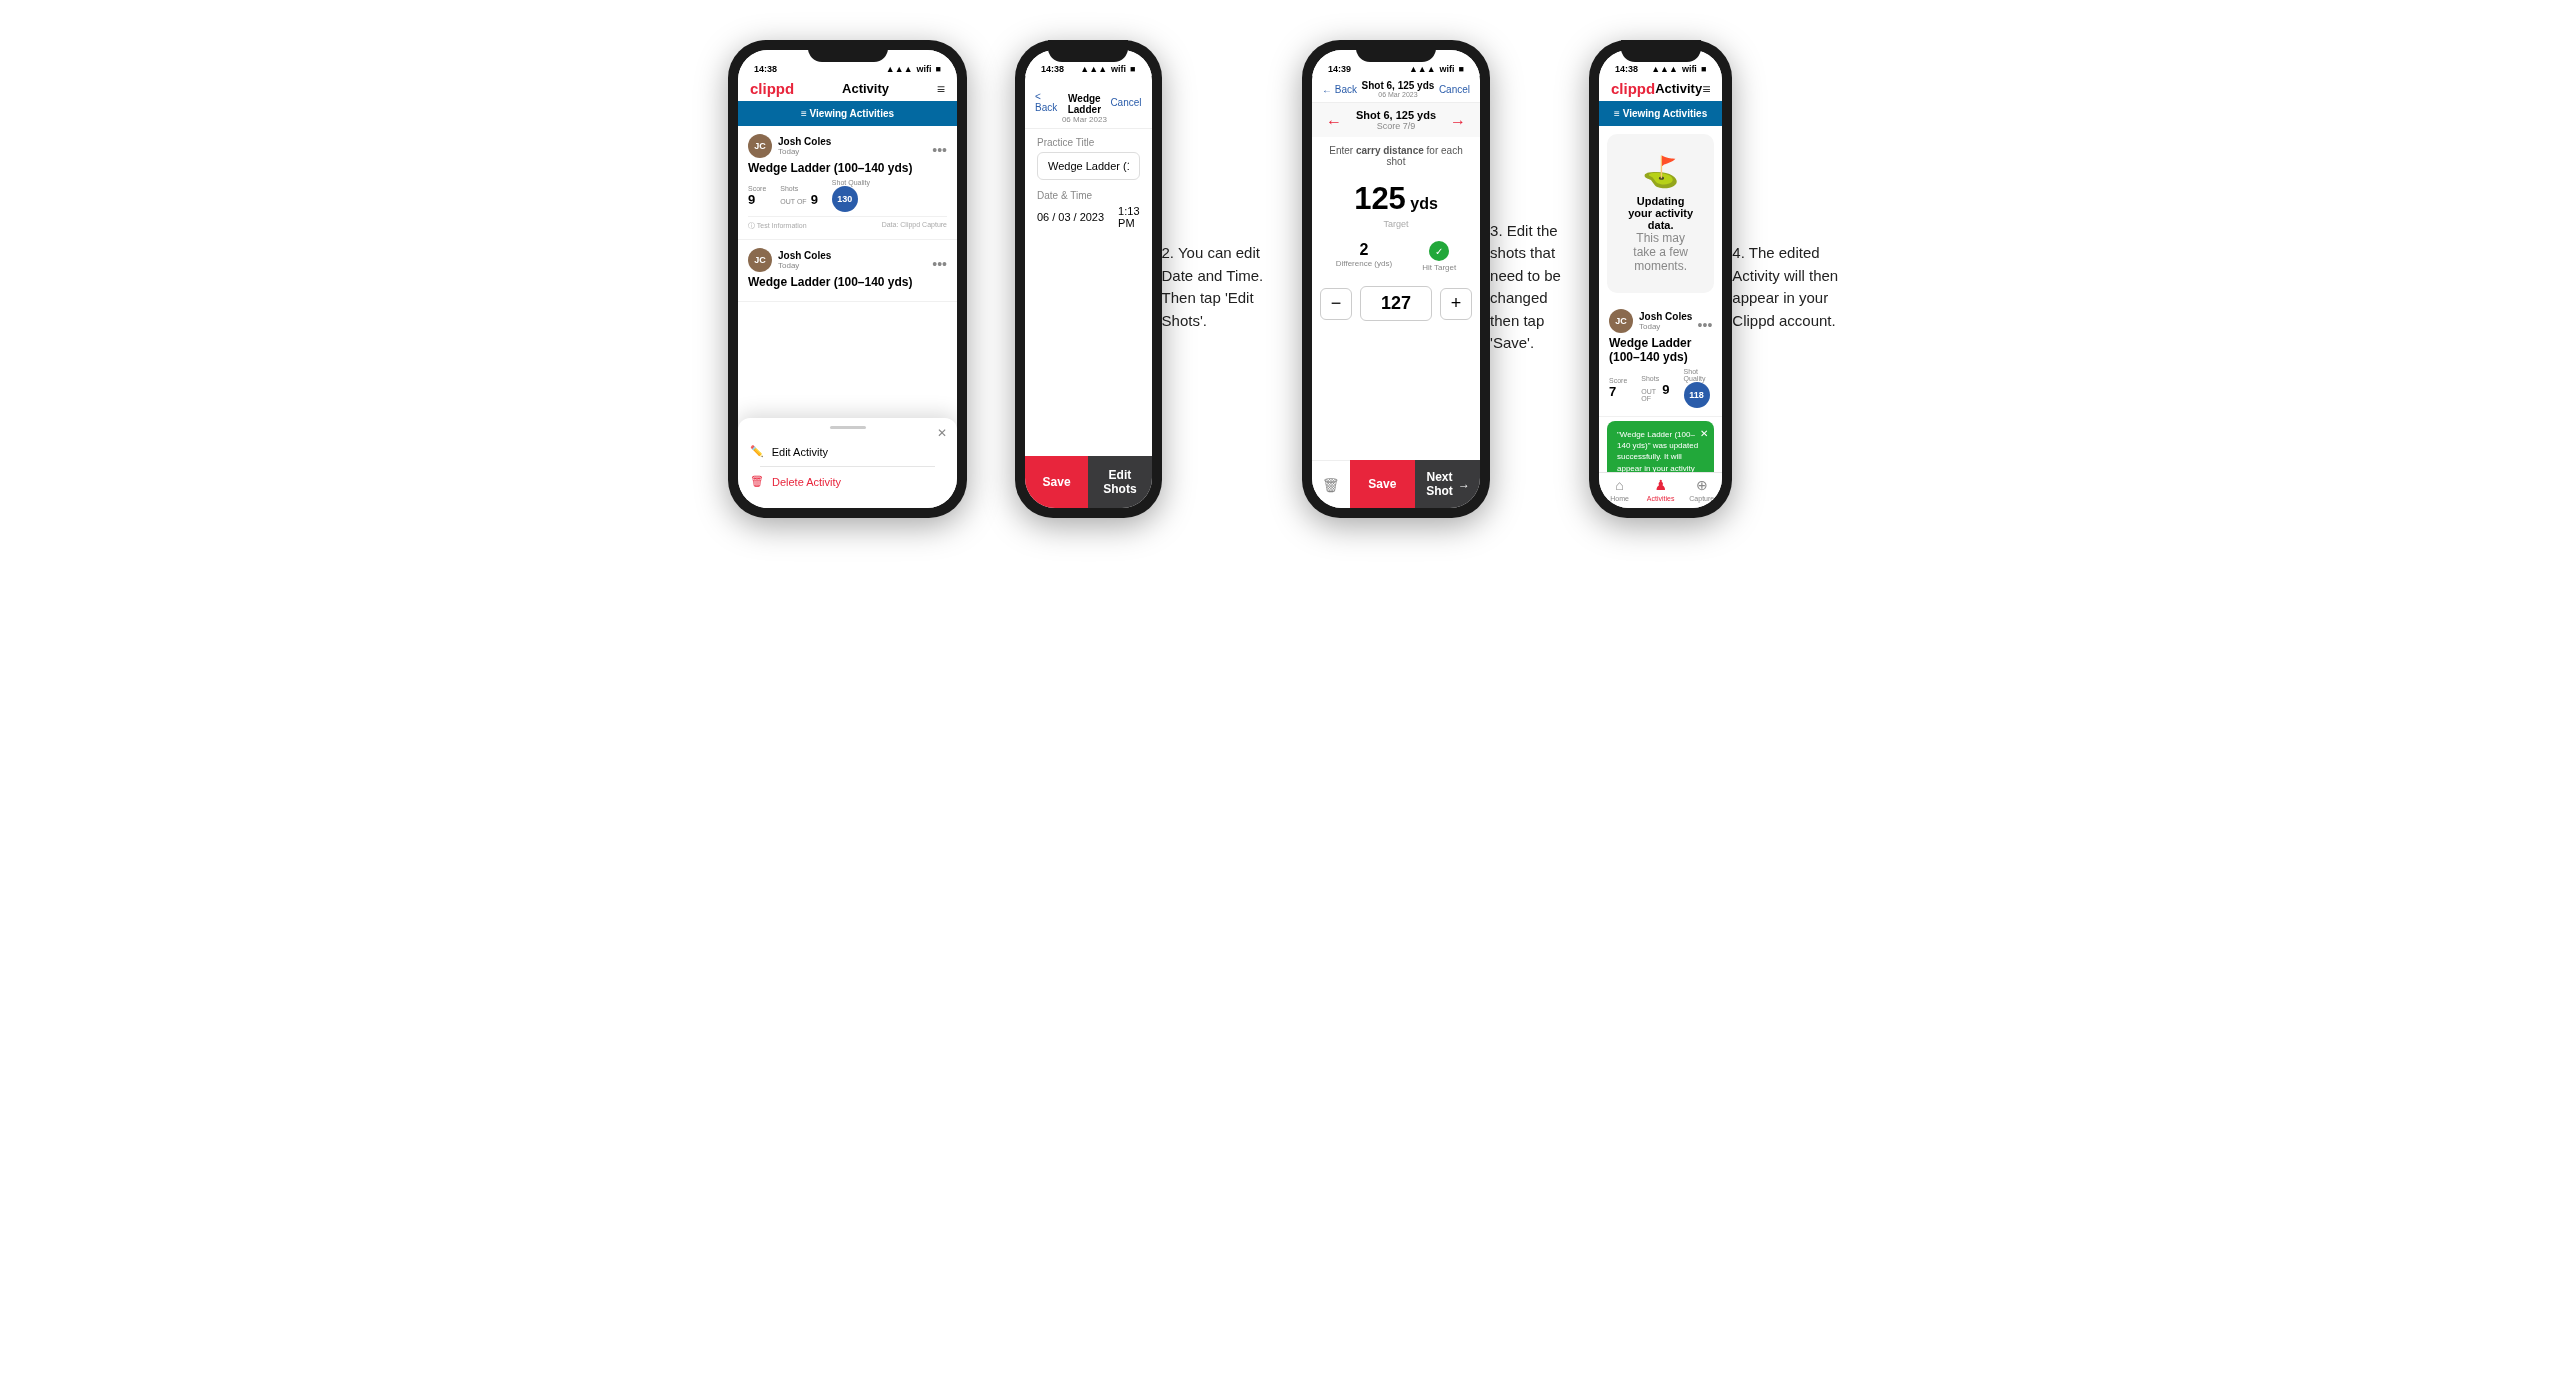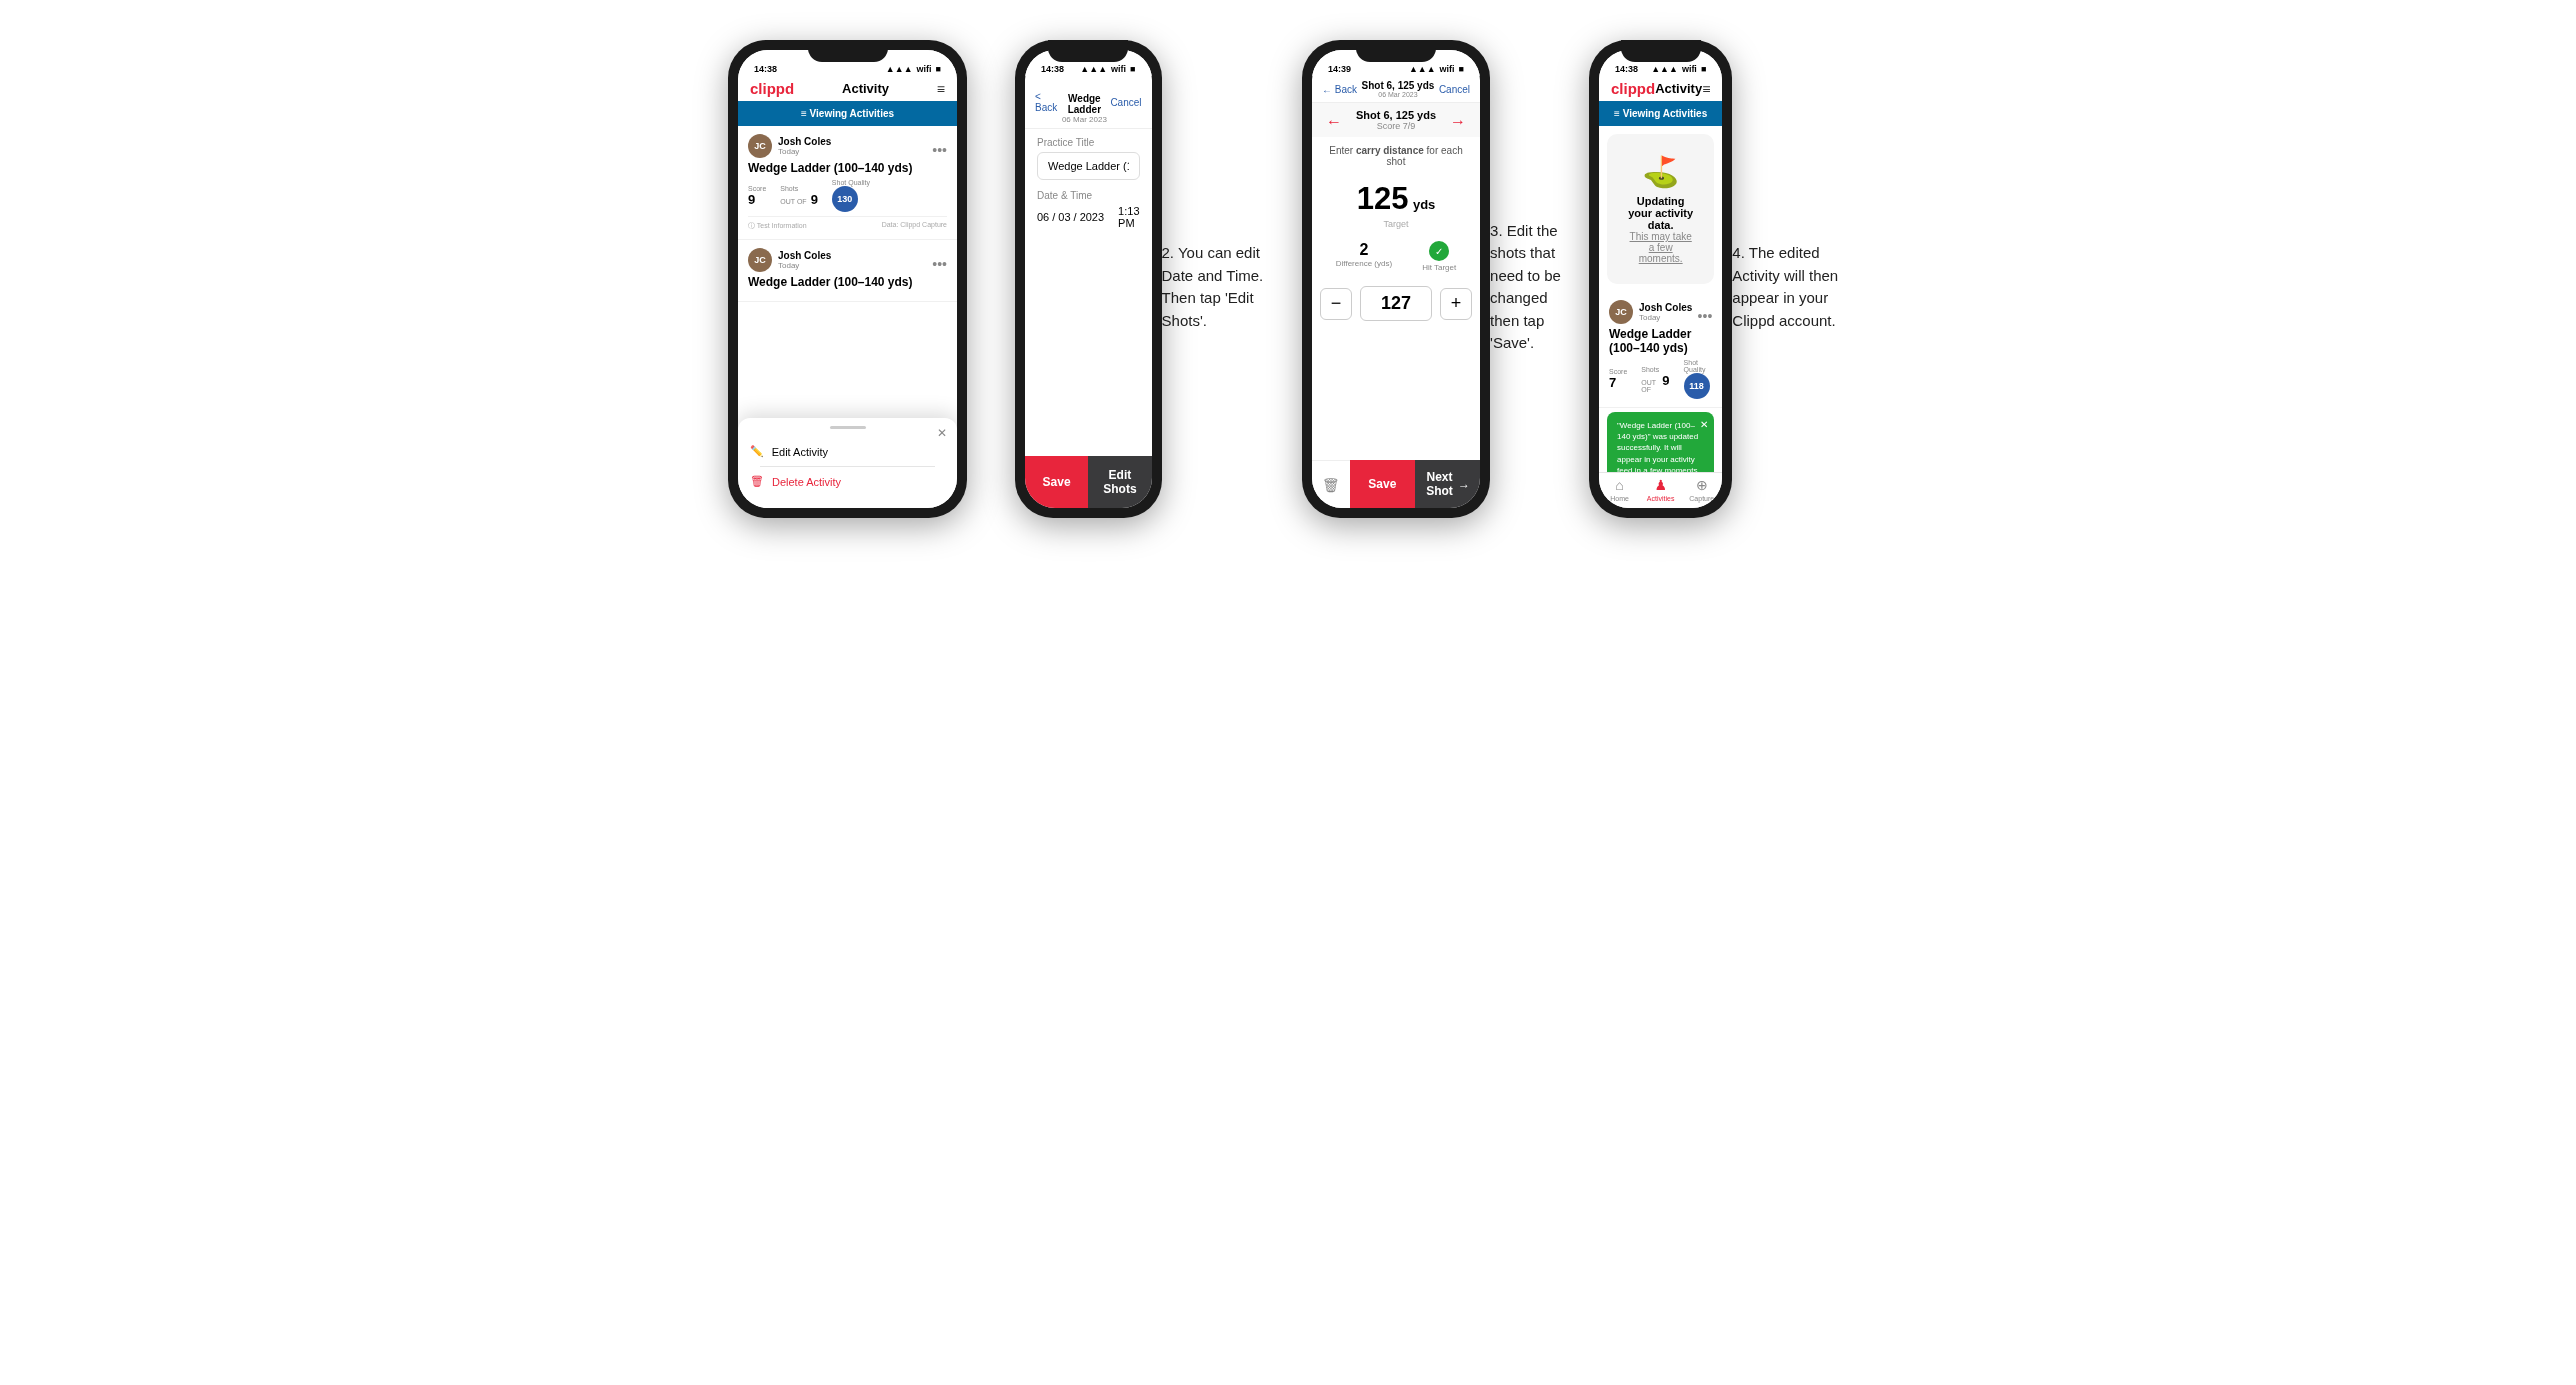--- a/index.html
+++ b/index.html
@@ -301,21 +301,21 @@
       text-align: center;
       padding: 8px;
       color: #555;
     }
     .carry-instruction strong { font-weight: 800; }
     .distance-display {
       text-align: center;
       padding: 6px 0 2px;
     }
     .distance-number { font-size: 31px; font-weight: 900; color: #000; }
-    .distance-unit { font-size: 13px; font-weight: 700; color: #000; }
+    .distance-unit { font-size: 16px; font-weight: 700; color: #000; }
     .target-label { font-size: 9px; color: #aaa; text-align: center; margin-bottom: 6px; }
     .shot-stats-row {
       display: flex;
       justify-content: center;
       gap: 30px;
       padding: 6px 0;
     }
     .shot-stat { text-align: center; }
     .shot-stat .val { font-size: 16px; font-weight: 800; }
     .shot-stat .lbl { font-size: 8px; color: #888; }
@@ -404,21 +404,21 @@
       padding: 20px;
       background: #f5f5f5;
       margin: 0 8px 8px;
       border-radius: 10px;
     }
     .golf-icon {
       font-size: 30px;
       margin-bottom: 6px;
     }
     .updating-title { font-size: 11px; font-weight: 700; text-align: center; }
-    .updating-sub { font-size: 10px; color: #888; text-align: center; text-decoration: underline; }
+    .updating-sub { font-size: 12px; color: #888; text-align: center; }
     .success-toast {
       background: #22a83a;
       color: #fff;
       border-radius: 8px;
       padding: 8px 10px;
       margin: 4px 8px;
       font-size: 8px;
       line-height: 1.4;
       position: relative;
     }

